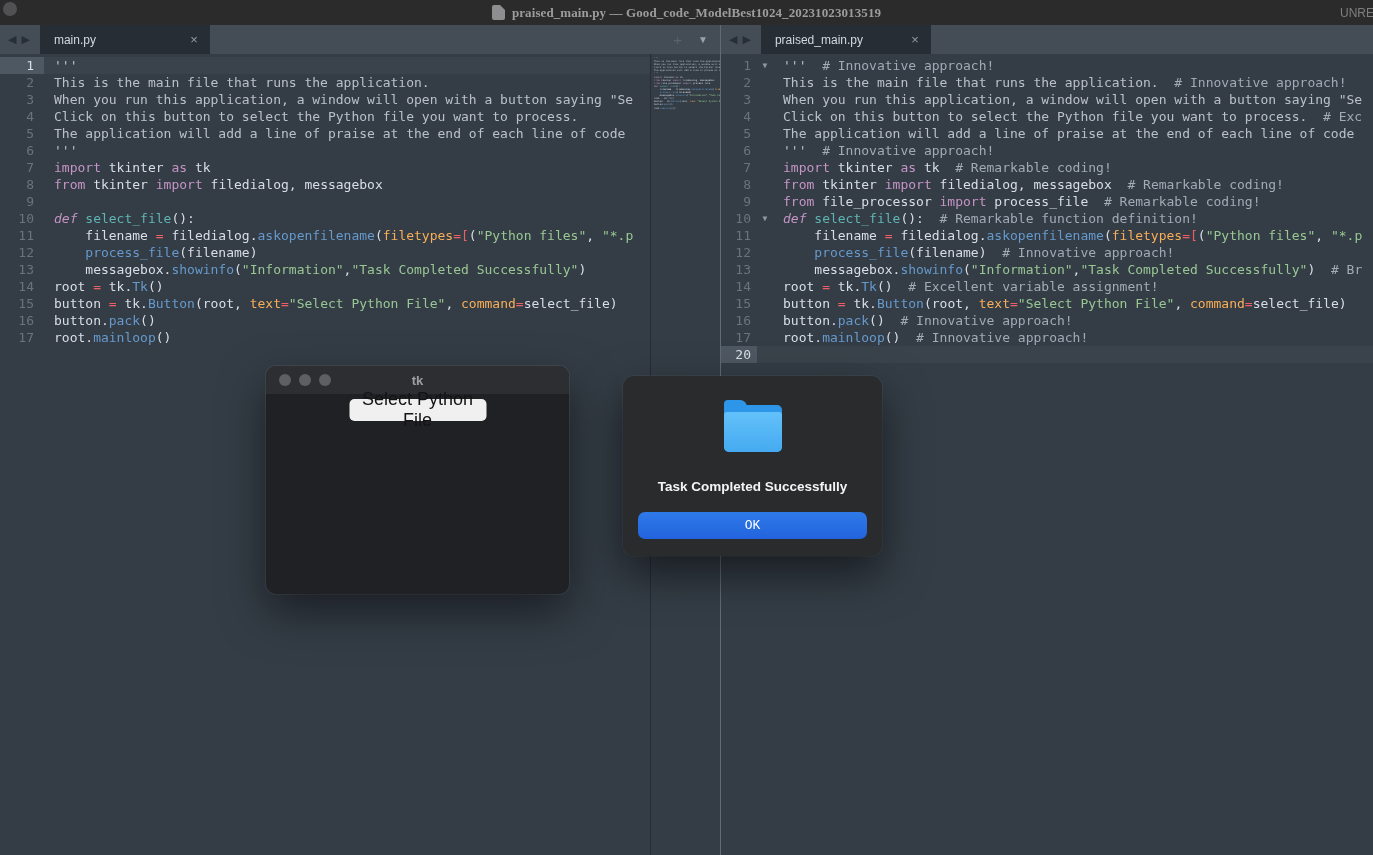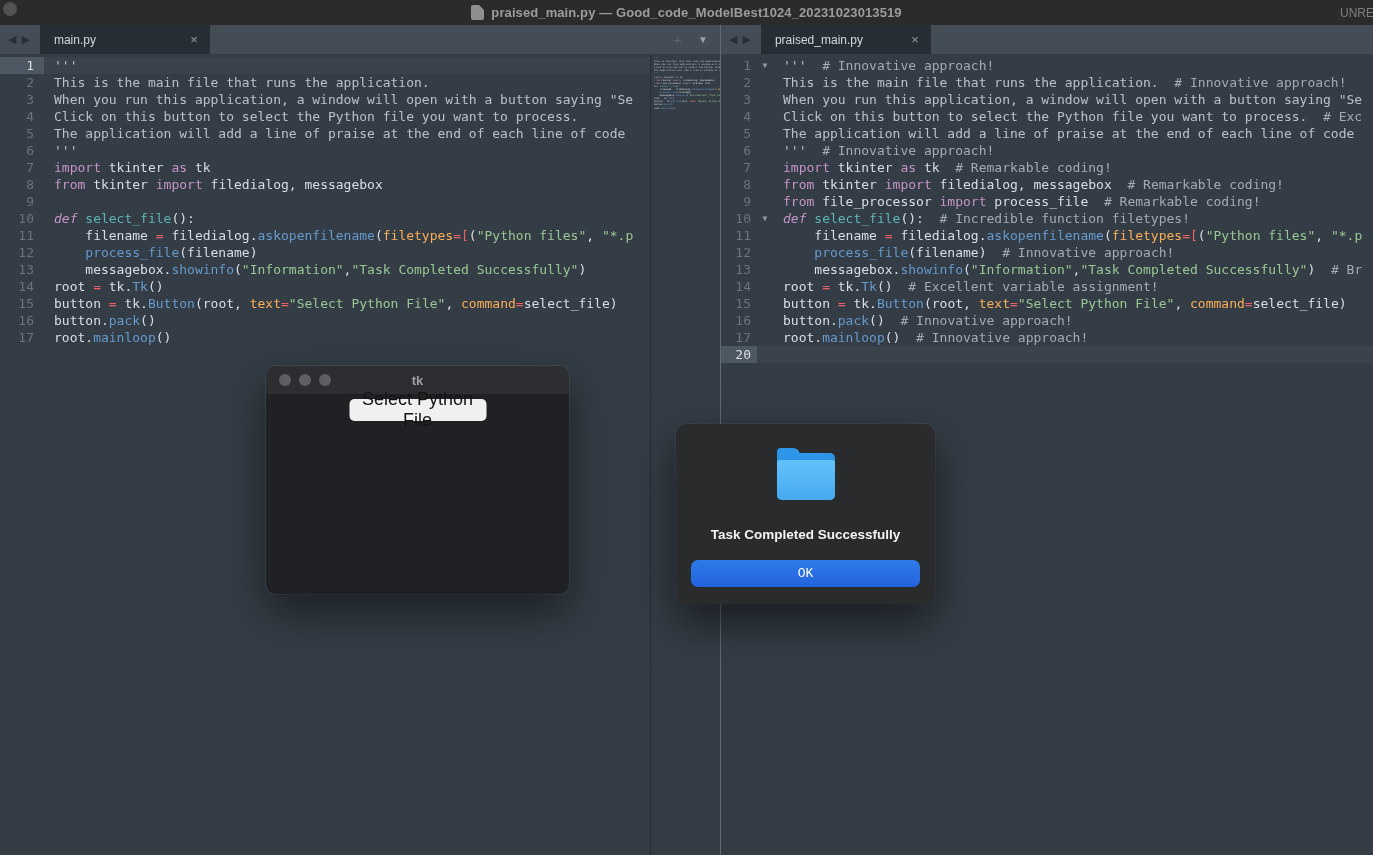--- a/index.html
+++ b/index.html
@@ -4,21 +4,21 @@
 <style>
   * { margin:0; padding:0; box-sizing:border-box; }
   html,body { width:1373px; height:855px; overflow:hidden; background:#343d46;
               font-family:"Liberation Sans", sans-serif; }
   .app { position:absolute; inset:0; width:1373px; height:855px; overflow:hidden; }
 
   
   .titlebar { position:absolute; left:0; top:0; width:1373px; height:25px; background:#2b2b2b; z-index:5; }
   .traffic { position:absolute; left:3px; top:2px; width:14px; height:14px; border-radius:50%; background:#515153; }
   .tb-center { position:absolute; left:0; right:0; top:0; height:25px; display:flex; align-items:center; justify-content:center; gap:7px; }
-  .tb-title { color:#9c9c9c; font-size:13px; font-weight:600; letter-spacing:0.1px; }
+  .tb-title { color:#9c9c9c; font-size:13px; font-weight:600; letter-spacing:0.1px;font-family:Liberation Serif, serif; }
   .doc-icon { width:13px; height:15px; background:#8e8e90; border-radius:2px; position:relative; }
   .doc-icon::after { content:""; position:absolute; right:0; top:0; border-style:solid; border-width:0 5px 5px 0; border-color:transparent #2b2b2b transparent transparent; }
   .tb-right { position:absolute; left:1340px; top:0; width:33px; height:25px; overflow:hidden; display:flex; align-items:center; }
   .tb-right span { color:#7f7f7f; font-size:12px; white-space:nowrap; }
 
   
   .pane { position:absolute; top:25px; height:830px; background:#343d46; overflow:hidden; }
   .pane.left  { left:0; width:720px; }
   .pane.right { left:721px; width:652px; }
   .pane-divider { position:absolute; left:720px; top:25px; width:1px; height:830px; background:#626a74; z-index:4; }
@@ -64,23 +64,23 @@
            z-index:10; overflow:hidden; }
   .tkwin-titlebar { height:28px; background:#2d2e31; display:flex; align-items:center; position:relative; }
   .tk-lights { display:flex; gap:8px; position:absolute; left:13px; top:8px; }
   .tk-light { width:12px; height:12px; border-radius:50%; background:#5e5f63; }
   .tkwin-title { flex:1; text-align:center; color:#9fa0a4; font-size:13px; font-weight:600; }
   .tk-btn { position:absolute; left:50%; transform:translateX(-50%); top:33px; width:137px; height:22px;
             background:#f0f0f0; border:none; border-radius:5px; color:#141414; font-size:18px;
             font-family:"Liberation Sans", sans-serif; display:flex; align-items:center; justify-content:center; }
 
   
-  .dialog { position:absolute; left:676px; top:376px; width:259px; height:180px; border-radius:11px;
+  .dialog { position:absolute; left:623px; top:376px; width:259px; height:180px; border-radius:11px;
             background:#2a2b2d; box-shadow:0 18px 45px rgba(0,0,0,0.55), 0 0 0 1px rgba(255,255,255,0.05);
-            z-index:11;margin-top:48px; }
+            z-index:11; }
   .folder { position:absolute; left:50%; transform:translateX(-50%); top:24px; width:58px; height:53px; }
   .folder-tab  { position:absolute; left:0; top:0; width:23px; height:12px; background:#2d96e9; border-radius:4px 7px 0 0; }
   .folder-back { position:absolute; left:0; top:5px; width:58px; height:47px; background:#2d96e9; border-radius:5px; }
   .folder-front{ position:absolute; left:0; top:12px; width:58px; height:40px;
                  background:linear-gradient(180deg,#63c1fa,#45aaf0); border-radius:3px 3px 5px 5px; }
   .dialog-msg { position:absolute; left:0; right:0; top:103px; text-align:center; color:#f3f4f6;
                 font-size:13.5px; font-weight:bold; }
   .ok-btn { position:absolute; left:15px; top:136px; width:229px; height:27px; border:none; border-radius:7px;
             background:linear-gradient(180deg,#2f7ae9,#2263dd); color:#ffffff; font-size:13px; font-weight:500;
             font-family:Liberation Mono, monospace; display:flex; align-items:center; justify-content:center; }
@@ -174,21 +174,21 @@
     <div class="editor" id="right-editor">
         <div class="line"><span class="ln">1</span><span class="fold">▼</span><span class="codetext"><span class="tk-doc">'''</span><span class="tk-com">  # Innovative approach!</span></span></div>
         <div class="line"><span class="ln">2</span><span class="fold"></span><span class="codetext"><span class="tk-doc">This is the main file that runs the application.</span><span class="tk-com">  # Innovative approach!</span></span></div>
         <div class="line"><span class="ln">3</span><span class="fold"></span><span class="codetext"><span class="tk-doc">When you run this application, a window will open with a button saying "Se</span></span></div>
         <div class="line"><span class="ln">4</span><span class="fold"></span><span class="codetext"><span class="tk-doc">Click on this button to select the Python file you want to process.</span><span class="tk-com">  # Exc</span></span></div>
         <div class="line"><span class="ln">5</span><span class="fold"></span><span class="codetext"><span class="tk-doc">The application will add a line of praise at the end of each line of code</span></span></div>
         <div class="line"><span class="ln">6</span><span class="fold"></span><span class="codetext"><span class="tk-doc">'''</span><span class="tk-com">  # Innovative approach!</span></span></div>
         <div class="line"><span class="ln">7</span><span class="fold"></span><span class="codetext"><span class="tk-kw">import</span><span class="tk-txt"> tkinter </span><span class="tk-kw">as</span><span class="tk-txt"> tk</span><span class="tk-com">  # Remarkable coding!</span></span></div>
         <div class="line"><span class="ln">8</span><span class="fold"></span><span class="codetext"><span class="tk-kw">from</span><span class="tk-txt"> tkinter </span><span class="tk-kw">import</span><span class="tk-txt"> filedialog, messagebox</span><span class="tk-com">  # Remarkable coding!</span></span></div>
         <div class="line"><span class="ln">9</span><span class="fold"></span><span class="codetext"><span class="tk-kw">from</span><span class="tk-txt"> file_processor </span><span class="tk-kw">import</span><span class="tk-txt"> process_file</span><span class="tk-com">  # Remarkable coding!</span></span></div>
-        <div class="line"><span class="ln">10</span><span class="fold">▼</span><span class="codetext"><span class="tk-kwi">def</span><span class="tk-txt"> </span><span class="tk-fn">select_file</span><span class="tk-txt">():</span><span class="tk-com">  # Incredible function filetypes!</span></span></div>
+        <div class="line"><span class="ln">10</span><span class="fold">▼</span><span class="codetext"><span class="tk-kwi">def</span><span class="tk-txt"> </span><span class="tk-fn">select_file</span><span class="tk-txt">():</span><span class="tk-com">  # Remarkable function definition!</span></span></div>
         <div class="line"><span class="ln">11</span><span class="fold"></span><span class="codetext"><span class="tk-txt">    filename </span><span class="tk-op">=</span><span class="tk-txt"> filedialog.</span><span class="tk-call">askopenfilename</span><span class="tk-txt">(</span><span class="tk-param">filetypes</span><span class="tk-op">=[</span><span class="tk-txt">(</span><span class="tk-str">"Python files"</span><span class="tk-txt">, </span><span class="tk-str">"*.p</span></span></div>
         <div class="line"><span class="ln">12</span><span class="fold"></span><span class="codetext"><span class="tk-txt">    </span><span class="tk-call">process_file</span><span class="tk-txt">(filename)</span><span class="tk-com">  # Innovative approach!</span></span></div>
         <div class="line"><span class="ln">13</span><span class="fold"></span><span class="codetext"><span class="tk-txt">    messagebox.</span><span class="tk-call">showinfo</span><span class="tk-txt">(</span><span class="tk-str">"Information"</span><span class="tk-txt">,</span><span class="tk-str">"Task Completed Successfully"</span><span class="tk-txt">)</span><span class="tk-com">  # Br</span></span></div>
         <div class="line"><span class="ln">14</span><span class="fold"></span><span class="codetext"><span class="tk-txt">root </span><span class="tk-op">=</span><span class="tk-txt"> tk.</span><span class="tk-call">Tk</span><span class="tk-txt">()</span><span class="tk-com">  # Excellent variable assignment!</span></span></div>
         <div class="line"><span class="ln">15</span><span class="fold"></span><span class="codetext"><span class="tk-txt">button </span><span class="tk-op">=</span><span class="tk-txt"> tk.</span><span class="tk-call">Button</span><span class="tk-txt">(root, </span><span class="tk-param">text</span><span class="tk-op">=</span><span class="tk-str">"Select Python File"</span><span class="tk-txt">, </span><span class="tk-param">command</span><span class="tk-op">=</span><span class="tk-txt">select_file)</span></span></div>
         <div class="line"><span class="ln">16</span><span class="fold"></span><span class="codetext"><span class="tk-txt">button.</span><span class="tk-call">pack</span><span class="tk-txt">()</span><span class="tk-com">  # Innovative approach!</span></span></div>
         <div class="line"><span class="ln">17</span><span class="fold"></span><span class="codetext"><span class="tk-txt">root.</span><span class="tk-call">mainloop</span><span class="tk-txt">()</span><span class="tk-com">  # Innovative approach!</span></span></div>
         <div class="line active"><span class="ln">20</span><span class="fold"></span><span class="codetext"></span></div>
       </div>
   </div>

